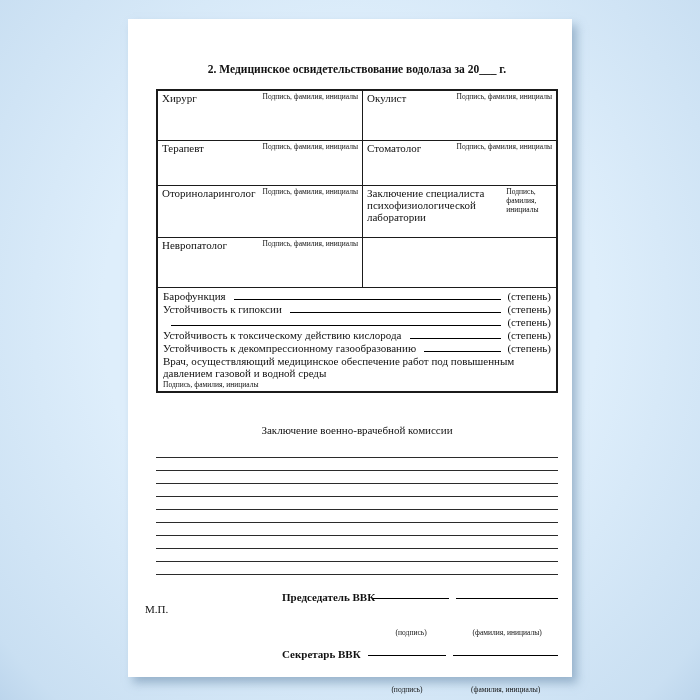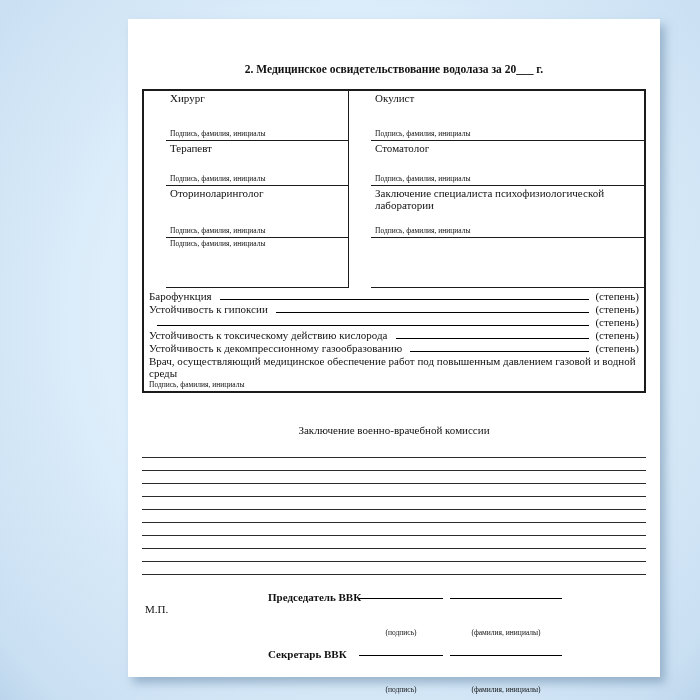--- a/index.html
+++ b/index.html
@@ -7,44 +7,43 @@
   body {
     font-family: "Liberation Serif", "DejaVu Serif", serif;
     background: radial-gradient(ellipse at 50% 45%, #deeefb 50%, #c9dff2 92%, #bcd5ec 100%);
     position: relative;
     overflow: hidden;
     color: #111;
   }
   .page {
     position: absolute;
     left: 128px; top: 19px;
-    width: 532px; height: 658px;
+    width: 444px; height: 658px;
     background: #ffffff;
     box-shadow: 5px 6px 9px rgba(105, 138, 170, 0.55);
-    padding: 44px 14px 0 14px;
+    padding: 44px 14px 0 28px;
   }
   .doc-title {
     text-align: center;
     font-weight: bold;
     font-size: 11.5px;
     line-height: 12px;
   }
   
   .doc-table {
     margin-top: 14px;
     border: 2px solid #1b1b1b;
   }
   .spec-row { display: grid; grid-template-columns: 205px 1fr; }
   .spec-cell {
     border-bottom: 1px solid #1b1b1b;
     padding: 1px 4px 2px 4px;
     display: flex;
-    flex-direction: column;
+    flex-direction: row;
     justify-content: space-between;
-    margin-left: 22px;
   }
   .spec-cell.left { border-right: 1px solid #1b1b1b; }
   .r1 .spec-cell { height: 50px; }
   .r2 .spec-cell { height: 45px; }
   .r3 .spec-cell { height: 52px; }
   .r4 .spec-cell { height: 50px; }
   .spec-title { font-size: 11px; line-height: 12px; }
   .small-note { font-size: 7.5px; line-height: 9px; color: #111; }
   
   .degree-section { padding: 1px 5px 0 5px; }
@@ -142,20 +141,21 @@
         <span class="small-note">Подпись, фамилия, инициалы</span>
       </div>
       <div class="spec-cell">
         <span class="spec-title">Заключение специалиста психофизиологической лаборатории</span>
         <span class="small-note">Подпись, фамилия, инициалы</span>
       </div>
     </div>
 
     <div class="spec-row r4">
       <div class="spec-cell left">
+        <span class="spec-title">Невропатолог</span>
         <span class="small-note">Подпись, фамилия, инициалы</span>
       </div>
       <div class="spec-cell">
         <span class="spec-title"></span>
         <span class="small-note"></span>
       </div>
     </div>
 
     <div class="degree-section">
       <div class="degree-row">

